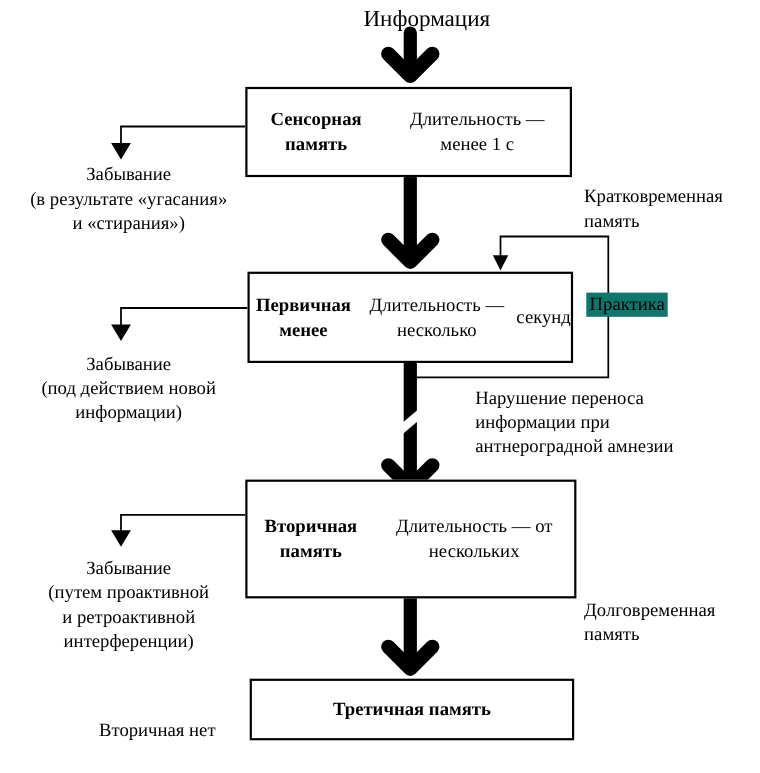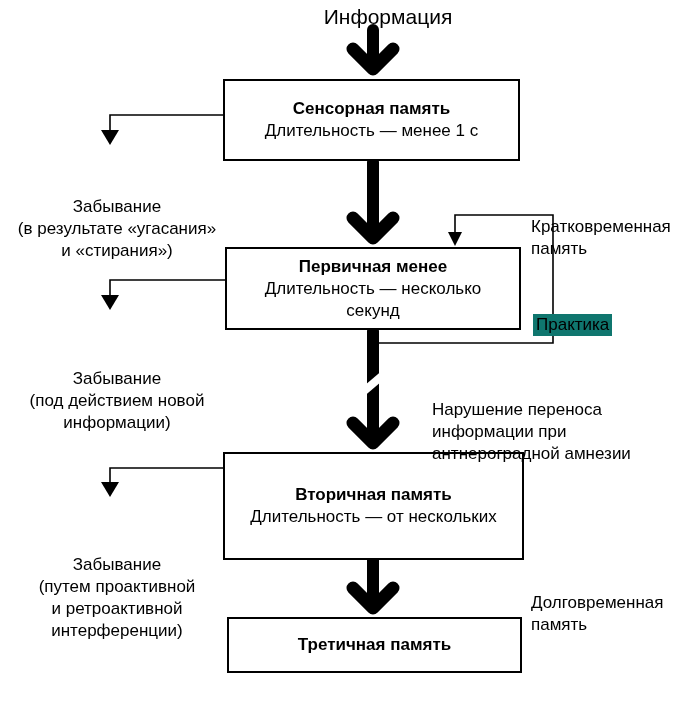--- a/index.html
+++ b/index.html
@@ -1,38 +1,38 @@
 <!DOCTYPE html>
 <html><head>
 <meta charset="utf-8">
 <style>
   html,body{margin:0;padding:0;background:#ffffff;}
   #stage{
     position:relative;
     width:691px;height:703px;
     background:#ffffff;
-    font-family:Liberation Sans, sans-serif;
+    font-family:Liberation Serif, serif;
     color:#000000;
     overflow:hidden;
   }
   #diagram-svg{position:absolute;left:0;top:0;width:691px;height:703px;}
   .box{
     position:absolute;
     box-sizing:border-box;
     border:2px solid #000;
     background:#fff;
-    display:flex;flex-direction:column;
+    display:flex;flex-direction:row;
     justify-content:center;align-items:center;
     text-align:center;
     font-size:17px;line-height:22px;
   }
   .box .line:first-child{font-weight:bold;}
   .label{
     position:absolute;
-    font-size:17px;line-height:22px;margin-top:48px;
+    font-size:17px;line-height:22px;
   }
   .label.centered{text-align:center;}
   .label .line{display:block;}
   #diagram-title{
     position:absolute;left:288px;top:4px;width:200px;
     text-align:center;font-size:21px;line-height:26px;
   }
   #label-practice{background:#0f766e;padding:0 3px;}
 </style>
 </head>
@@ -90,21 +90,21 @@
     <div class="line">Сенсорная память</div>
     <div class="line">Длительность — менее 1 с</div>
   </div>
 
   <div class="box" style="left:225px;top:247px;width:296px;height:83px">
     <div class="line">Первичная менее</div>
     <div class="line">Длительность — несколько</div>
     <div class="line">секунд</div>
   </div>
 
-  <div class="box" style="left:223px;top:452px;width:301px;height:108px">
+  <div class="box" style="left:223px;top:436px;width:301px;height:108px">
     <div class="line">Вторичная память</div>
     <div class="line">Длительность — от нескольких</div>
   </div>
 
   <div class="box" style="left:227px;top:617px;width:295px;height:56px">
     <div class="line">Третичная память</div>
   </div>
 
   <div class="label centered" style="left:2px;top:148px;width:230px">
     <span class="line">Забывание</span>

